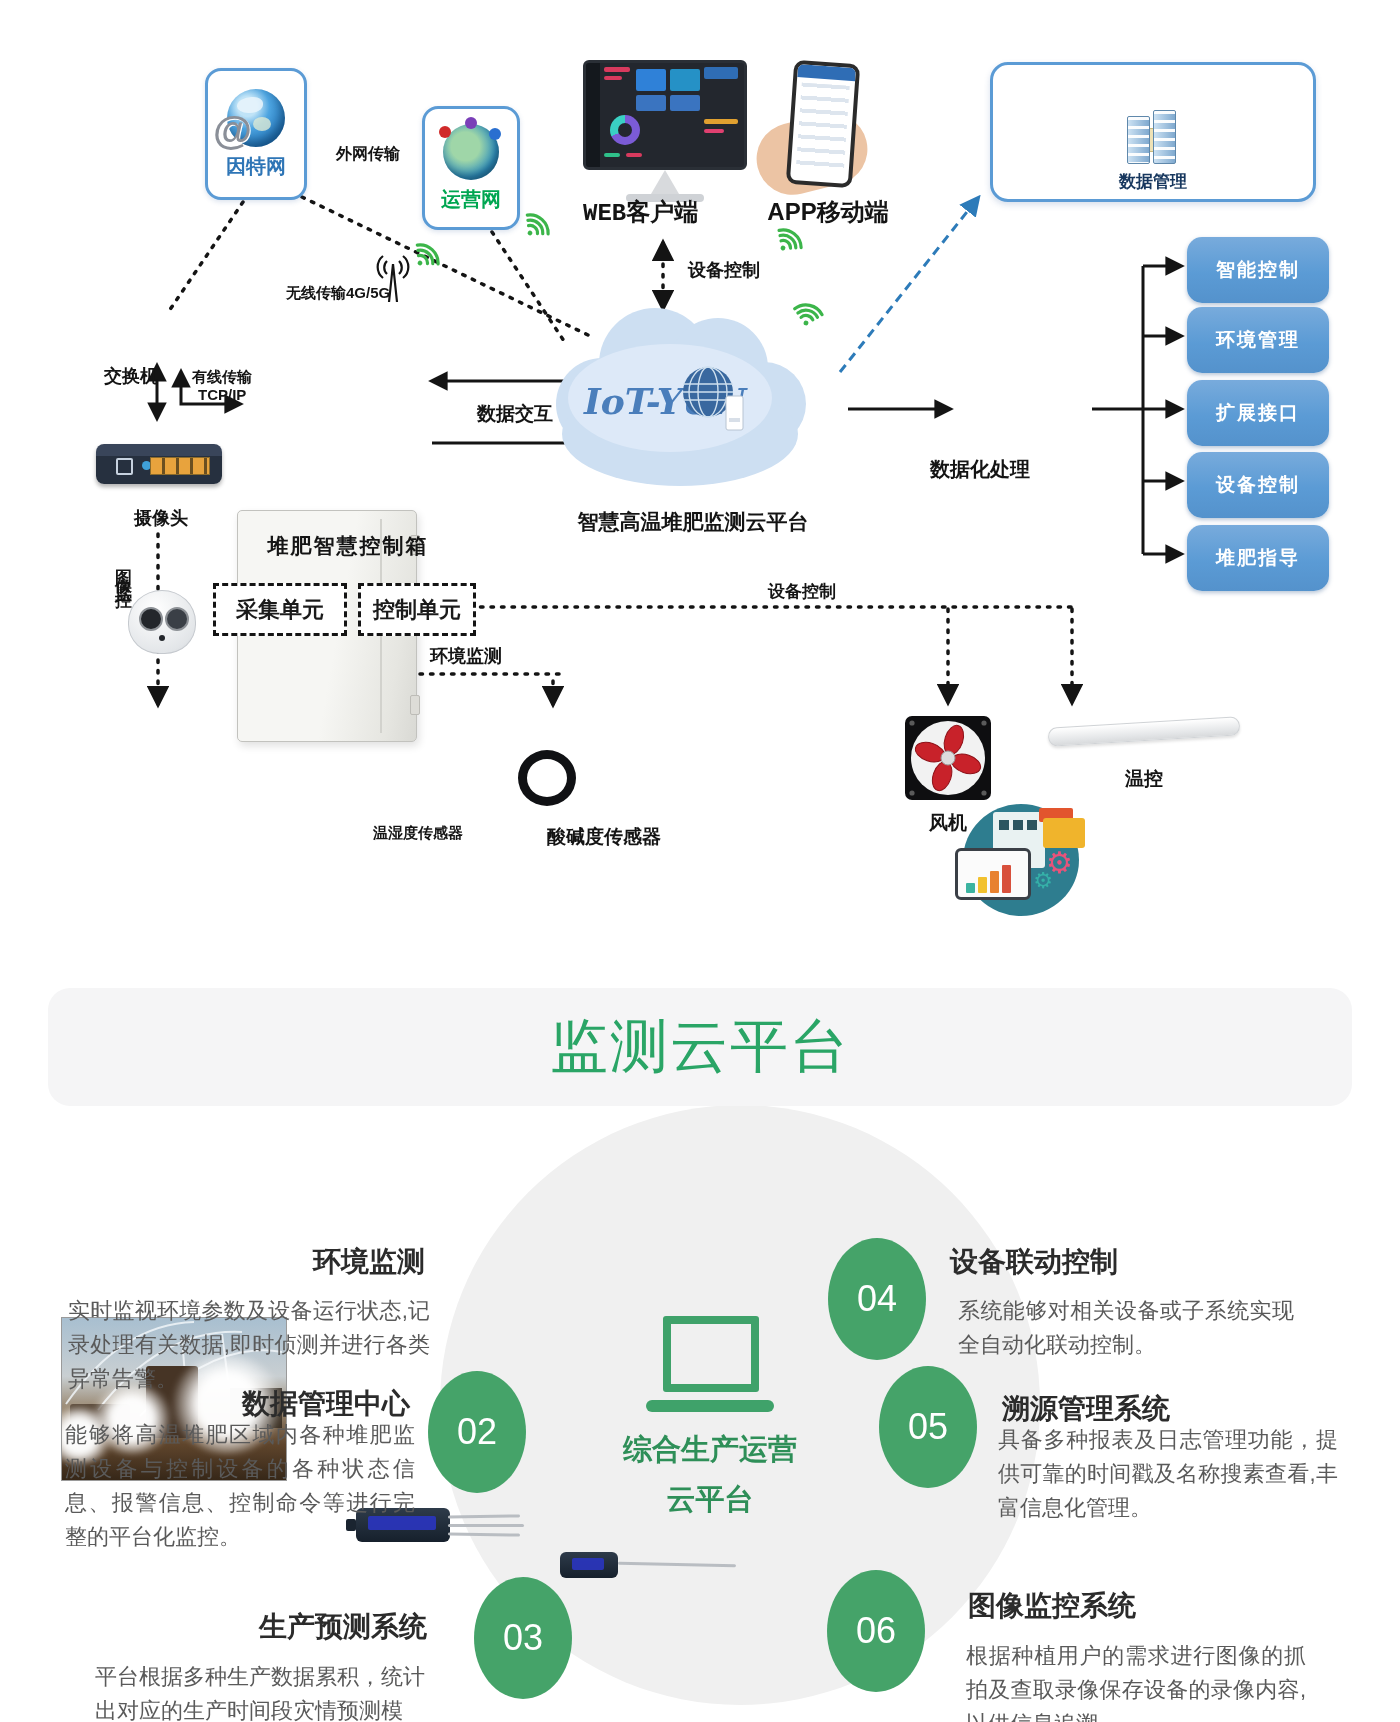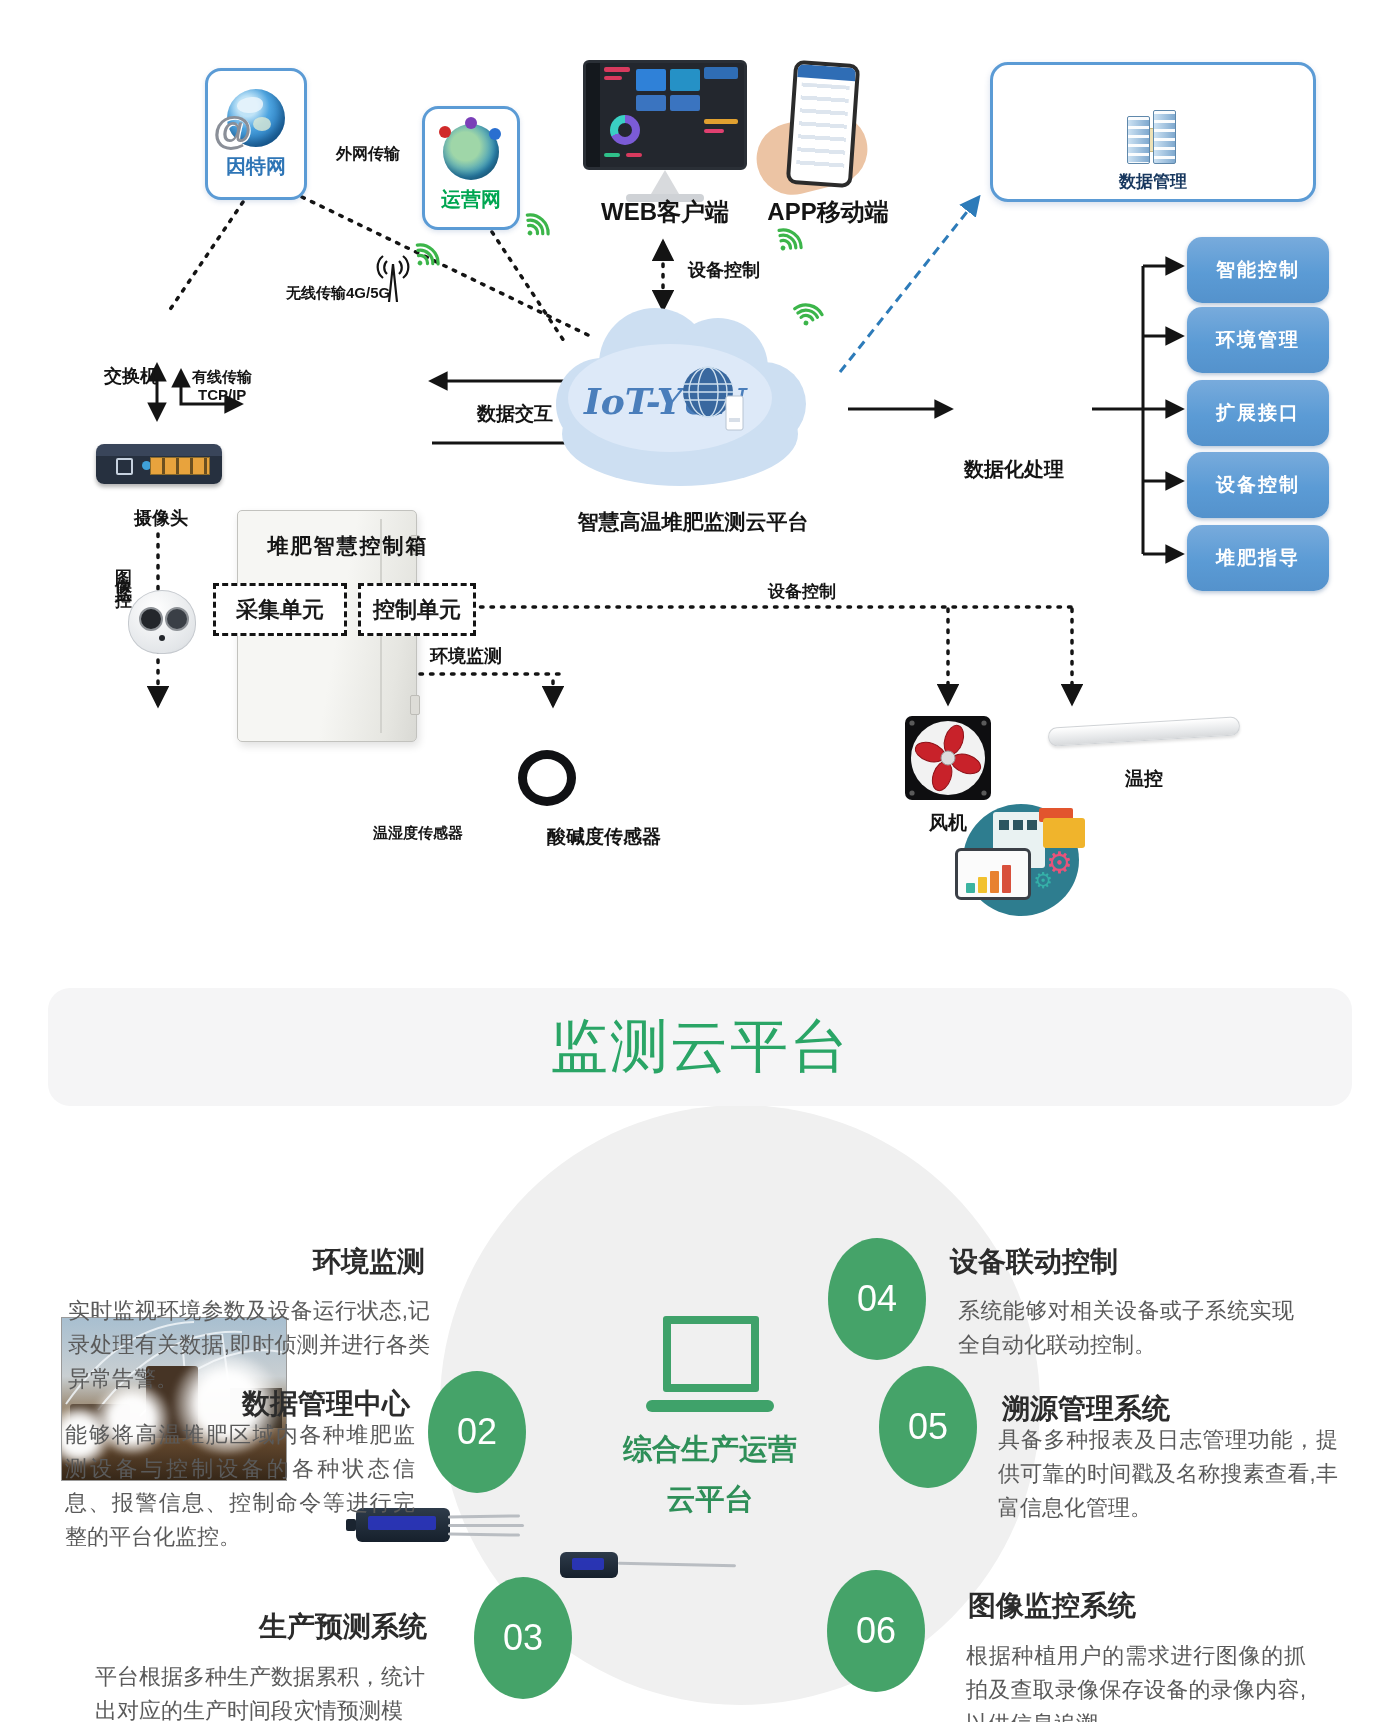--- a/index.html
+++ b/index.html
@@ -199,21 +199,21 @@
       <div class="tile" style="left:118px;top:56px;width:34px;height:5px;background:#e0a030;"></div>
       <div class="tile" style="left:118px;top:66px;width:20px;height:4px;background:#e04070;"></div>
       <div class="tile" style="left:18px;top:90px;width:16px;height:4px;background:#2fc08a;"></div>
       <div class="tile" style="left:40px;top:90px;width:16px;height:4px;background:#d83a5e;"></div>
     </div>
     <div style="display:flex;flex-direction:column;align-items:center;">
       <div class="stand"></div>
       <div class="standbase"></div>
     </div>
   </div>
-  <div class="lbl" style="left:583px;top:196px;width:164px;text-align:center;font-size:24px;">WEB客户端</div>
+  <div class="lbl" style="left:583px;top:196px;width:164px;font-size:24px;font-family:Liberation Mono, monospace;">WEB客户端</div>
 
   <div class="el hand" style="left:756px;top:118px;width:112px;height:72px;transform:rotate(-14deg);"></div>
   <div class="el phone" style="left:790px;top:62px;width:58px;height:116px;transform:rotate(4deg);">
     <div class="bar"></div>
     <div class="list"></div>
   </div>
   <div class="lbl" style="left:748px;top:196px;width:160px;text-align:center;font-size:24px;">APP移动端</div>
 
   <div class="lbl" style="left:688px;top:258px;font-size:18px;">设备控制</div>
 
@@ -295,21 +295,21 @@
     <div class="folder"></div>
     <div class="chart">
       <b style="left:8px;height:10px;background:#3bb3a0;"></b>
       <b style="left:20px;height:16px;background:#f2c12e;"></b>
       <b style="left:32px;height:22px;background:#e8812f;"></b>
       <b style="left:44px;height:28px;background:#d8503c;"></b>
     </div>
     <div class="gear" style="right:14px;top:44px;color:#e8537a;">⚙</div>
     <div class="gear" style="right:34px;top:66px;color:#35b0a8;font-size:22px;">⚙</div>
   </div>
-  <div class="lbl" style="left:954px;top:456px;width:120px;text-align:center;font-size:20px;">数据化处理</div>
+  <div class="lbl" style="left:920px;top:456px;width:120px;text-align:center;font-size:20px;">数据化处理</div>
 
   <div class="el bluebtn" style="left:1187px;top:237px;">
       <span>智能控制</span>
     </div>
   <div class="el bluebtn" style="left:1187px;top:307px;">
       <span>环境管理</span>
     </div>
   <div class="el bluebtn" style="left:1187px;top:380px;">
       <span>扩展接口</span>
     </div>

